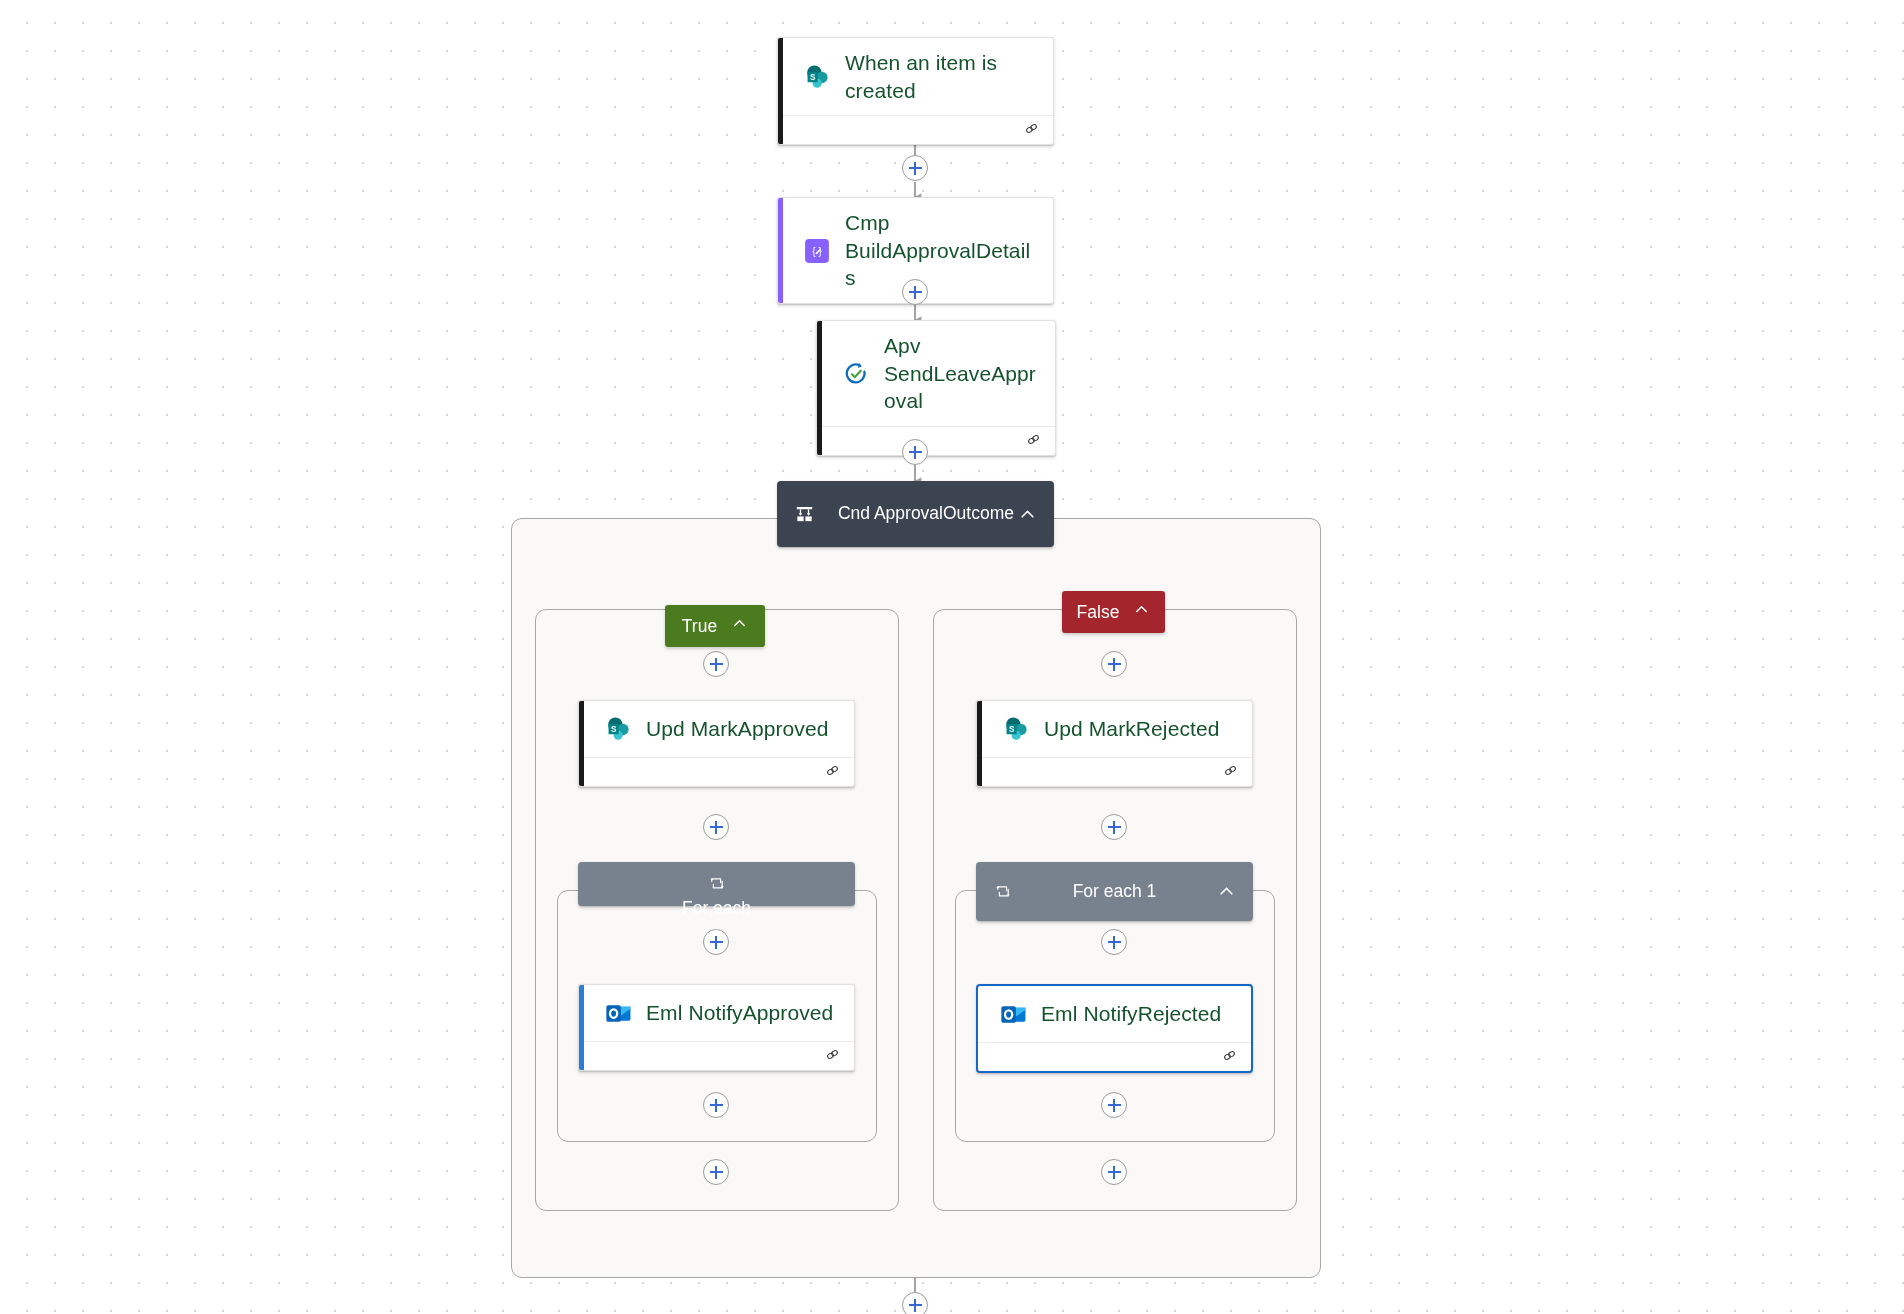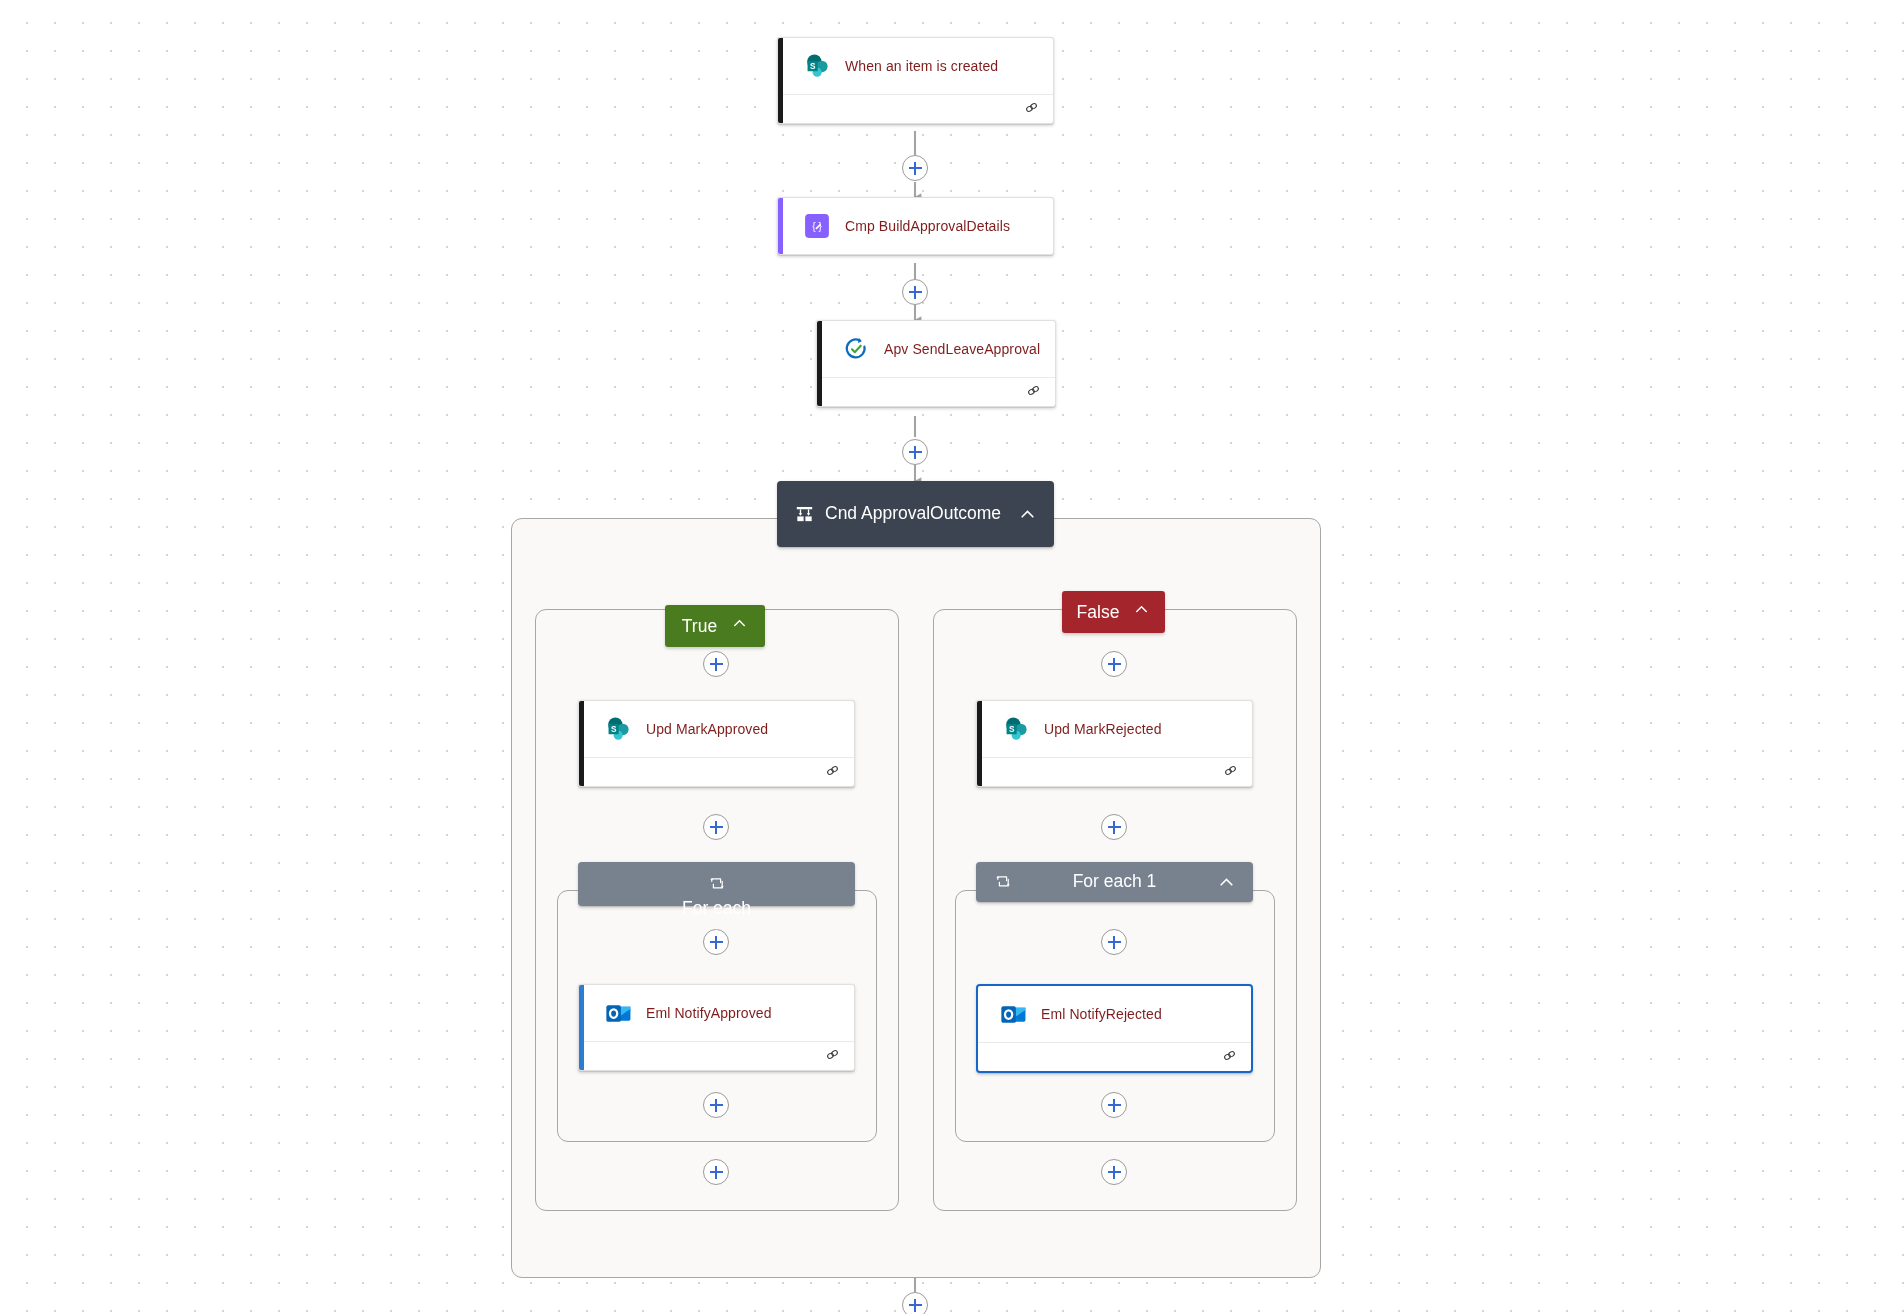--- a/index.html
+++ b/index.html
@@ -70,23 +70,23 @@
   .card.selected .card-main { padding-left: 20px; }
 
   .card-icon {
     width: 30px; height: 30px;
     flex: 0 0 30px;
     display: flex;
     align-items: center;
     justify-content: center;
   }
   .card-title {
-    font-size: 14px;
+    font-size: 21px;
     line-height: 1.32;
-    color: #7f1d1d;
+    color: #14532d;
     letter-spacing: 0.1px;
     word-break: break-word;
   }
 
   .card-footer {
     border-top: 1px solid #eceae8;
     height: 29px;
     display: flex;
     align-items: center;
     justify-content: flex-end;
@@ -114,20 +114,21 @@
   .hdr-icon {
     width: 26px; flex: 0 0 26px;
     display: flex; align-items: center; justify-content: center;
   }
   .hdr-title {
     flex: 1;
     font-size: 17.5px;
     line-height: 1.32;
     color: #ffffff;
     padding-left: 8px;
+    text-align: right;
   }
   .header-node.foreach .hdr-title {
     text-align: center;
     padding-left: 0;
   }
   .hdr-chevron {
     width: 26px; flex: 0 0 26px;
     display: flex; align-items: center; justify-content: center;
   }
 
@@ -381,21 +382,21 @@
       </svg>
     </div>
     <div class="hdr-title">For each</div>
     <div class="hdr-chevron">
       <svg viewBox="0 0 20 20" width="19" height="19" fill="none" stroke="#ffffff" stroke-width="1.7" stroke-linecap="round">
         <path d="M4.4,12.4 L10,6.8 L15.6,12.4"></path>
       </svg>
     </div>
   </div>
 
-  <div class="header-node foreach" style="left:976px; top:862px; width:277px; height:40px;">
+  <div class="header-node foreach" style="left:976px; top:862px; width:277px; height:59px;">
     <div class="hdr-icon">
       <svg viewBox="0 0 20 20" width="18" height="18" fill="none" stroke="#ffffff" stroke-width="1.35" stroke-linecap="round" stroke-linejoin="round">
         <path d="M4.2,7.0 L4.2,4.4 L14.0,4.4 L14.0,8.4"></path>
         <path d="M15.8,7.0 L15.8,14.2 L6.0,14.2 L6.0,10.4"></path>
         <path d="M2.6,5.6 L4.2,3.6 L5.8,5.6" fill="#ffffff" stroke="none"></path>
         <path d="M14.2,12.6 L15.8,15.0 L17.4,12.6" fill="#ffffff" stroke="none"></path>
       </svg>
     </div>
     <div class="hdr-title">For each 1</div>
     <div class="hdr-chevron">

